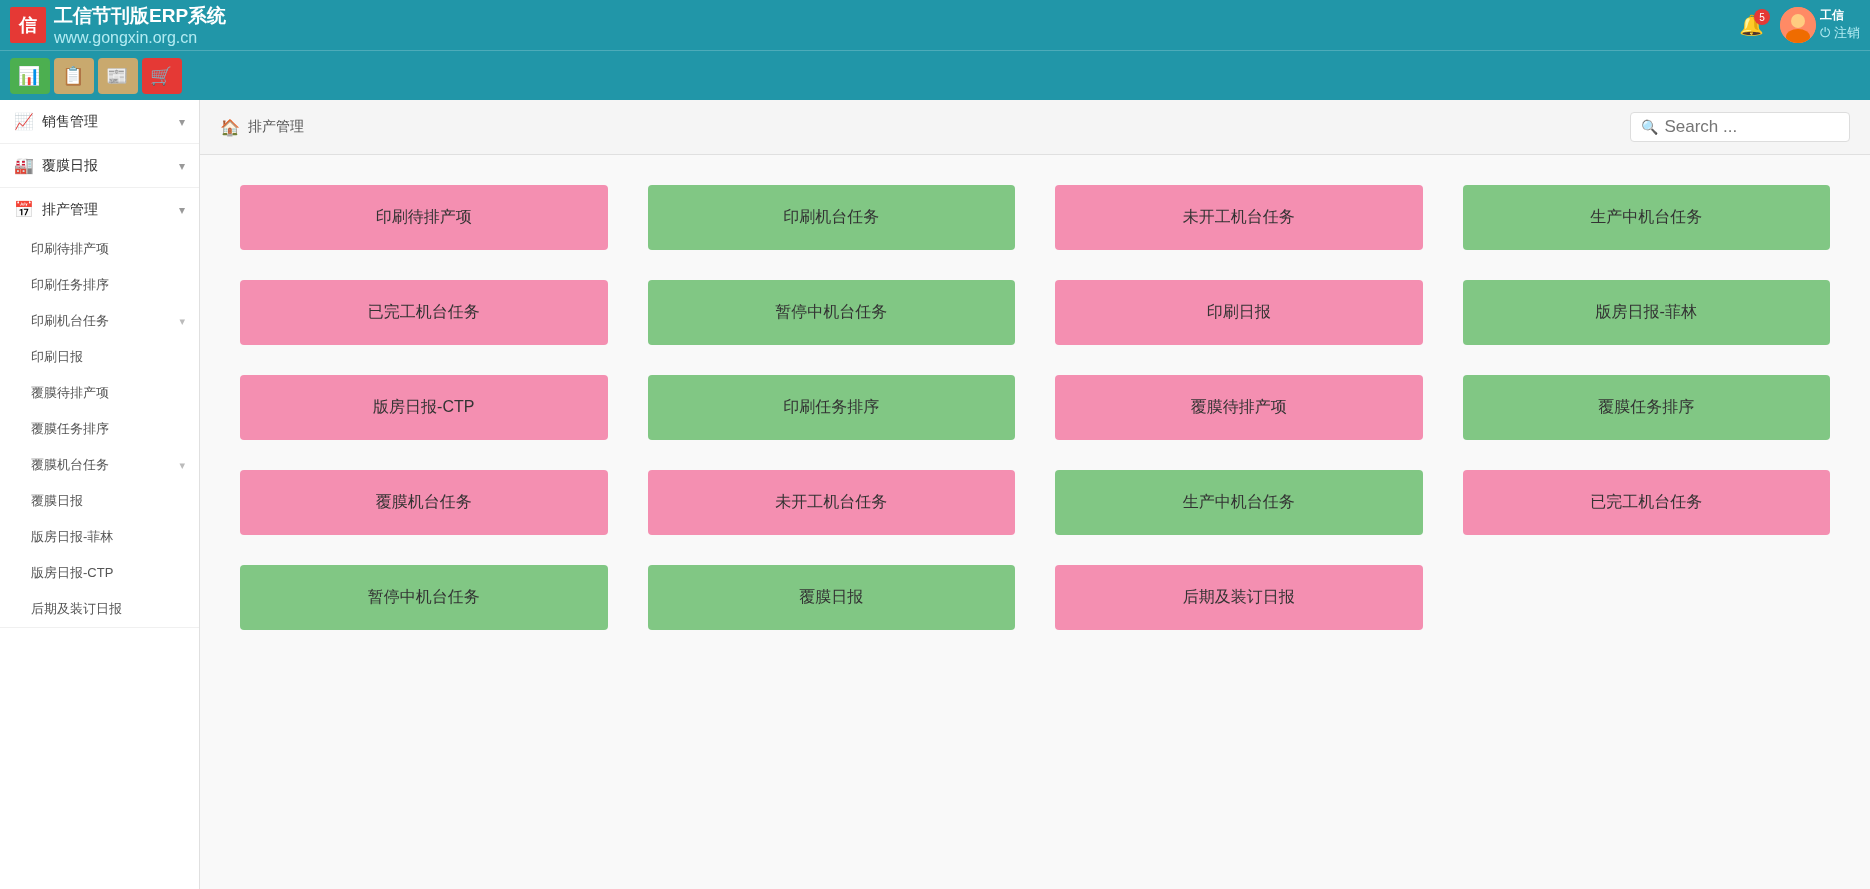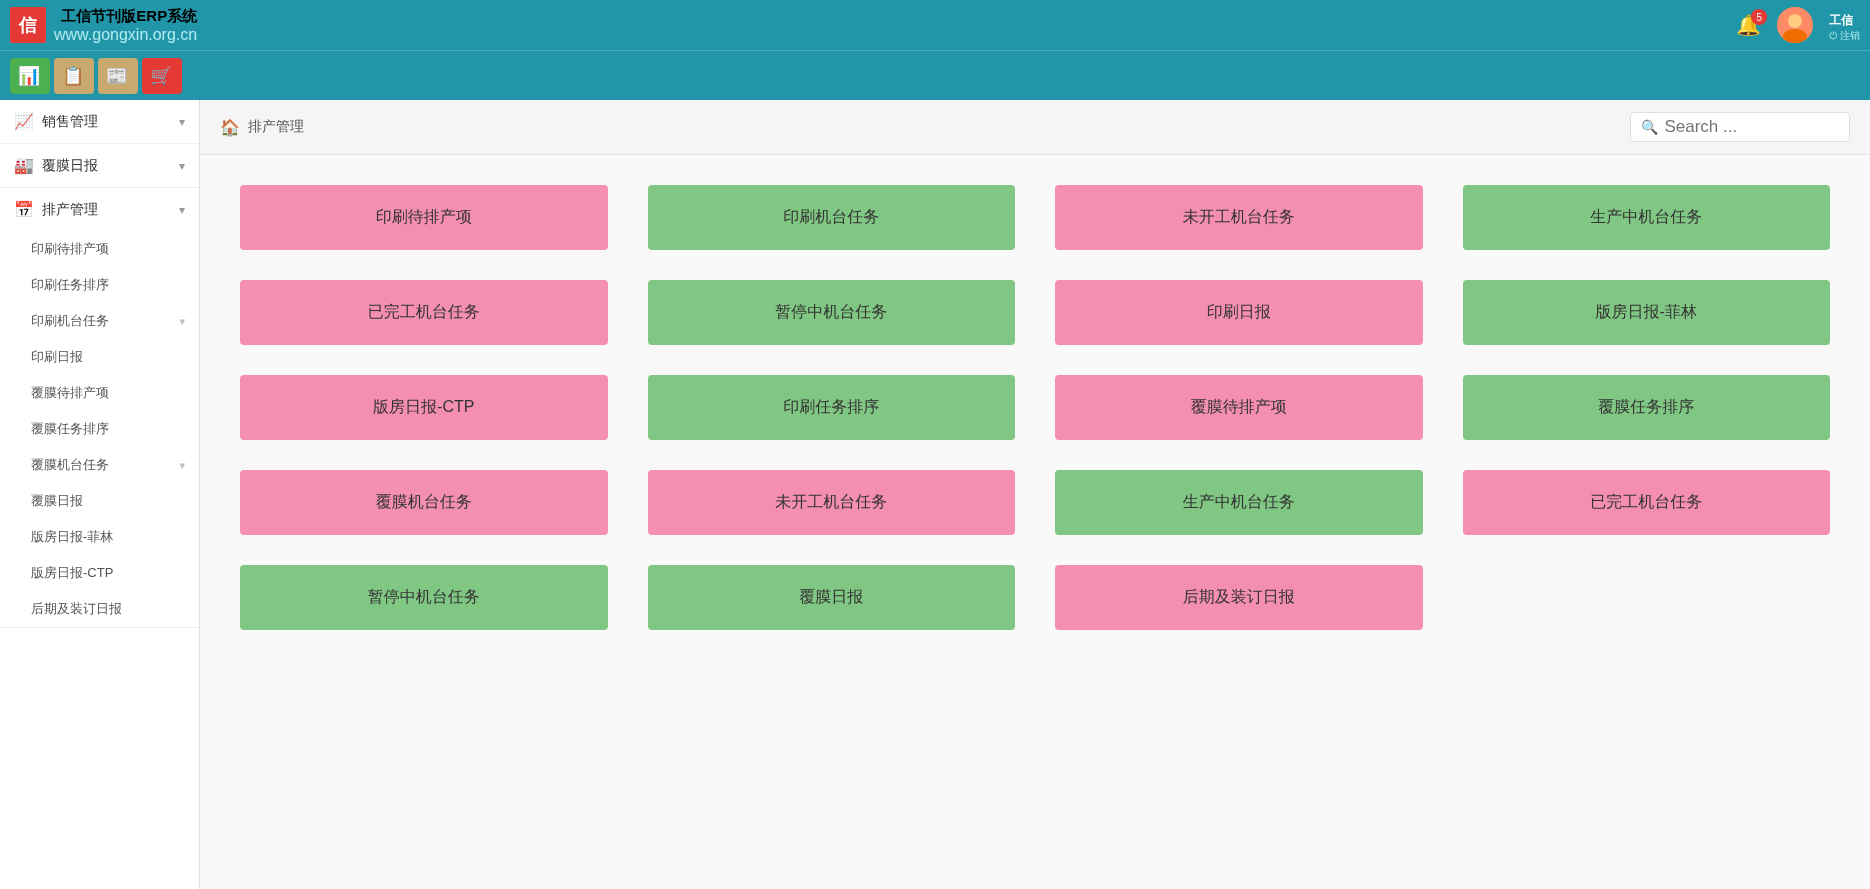--- a/index.html
+++ b/index.html
@@ -28,24 +28,23 @@
       height: 36px;
       display: flex;
       align-items: center;
       justify-content: center;
       border-radius: 2px;
     }
     .logo-text {
       color: white;
     }
     .logo-text .title {
-      font-size: 15px;
+      font-size: 19px;
       font-weight: bold;
-      color: #000000;
-      text-align: right;
+      color: #ffffff;
     }
     .logo-text .subtitle {
       font-size: 16px;
       color: #b2ebf2;
     }
     .top-header-right {
       display: flex;
       align-items: center;
       gap: 16px;
     }
@@ -66,40 +65,40 @@
       font-size: 10px;
       border-radius: 50%;
       width: 16px;
       height: 16px;
       display: flex;
       align-items: center;
       justify-content: center;
     }
     .user-area {
       display: flex;
-      align-items: flex-end;
-      gap: 16px;
+      align-items: flex-start;
+      gap: 4px;
     }
     .avatar {
       width: 36px;
       height: 36px;
       border-radius: 50%;
       background: #ff8a65;
       display: flex;
       align-items: center;
       justify-content: center;
       overflow: hidden;
     }
     .avatar svg { width: 36px; height: 36px; }
     .user-info {
       color: white;
       font-size: 12px;
     }
     .user-info .username { font-weight: bold; }
-    .user-info .logout { color: #b2ebf2; cursor: pointer; font-size: 10px; }
+    .user-info .logout { color: #b2ebf2; cursor: pointer; font-size: 13px; }
 
     
     .toolbar {
       background: #2196a8;
       height: 50px;
       display: flex;
       align-items: center;
       padding: 0 10px;
       gap: 4px;
       border-top: 1px solid rgba(255,255,255,0.2);

